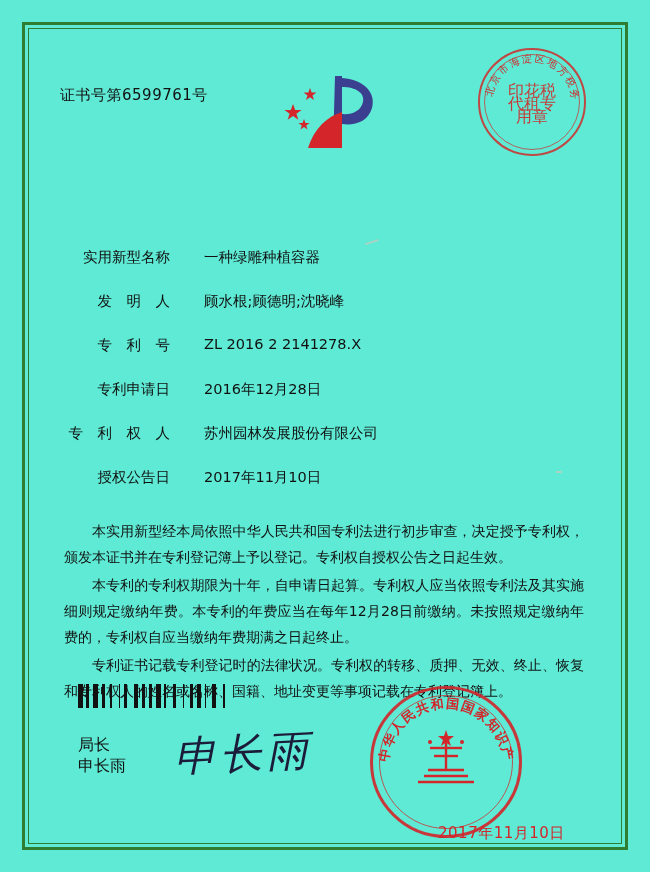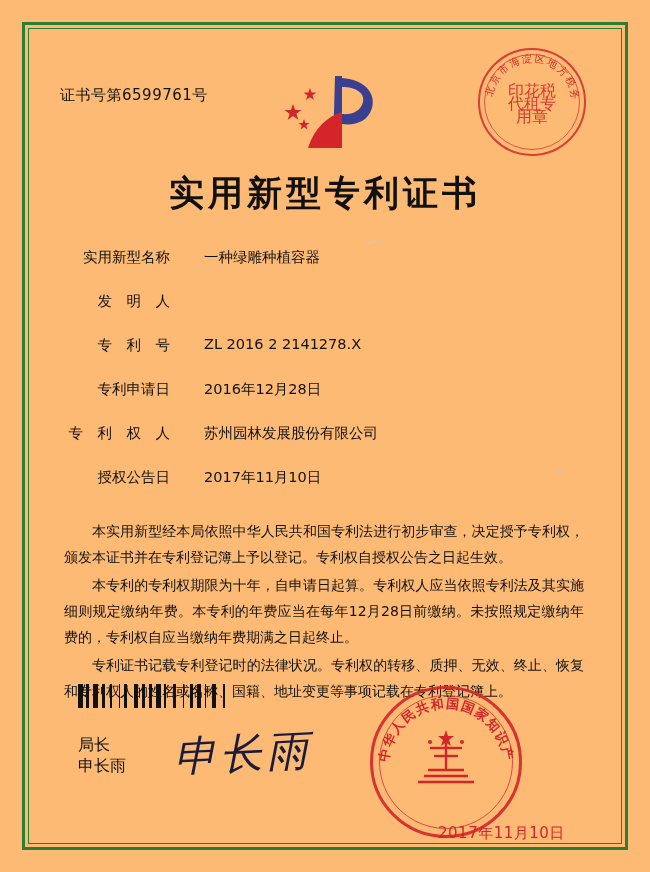--- a/index.html
+++ b/index.html
@@ -11,21 +11,21 @@
     width: 650px;
     height: 872px;
     font-family: "Liberation Serif", serif;
     color: #1a1a1a;
     overflow: hidden;
   }
   .page {
     position: relative;
     width: 650px;
     height: 872px;
-    background: #fdba74;
+    background: #5eead4;
     overflow: hidden;
   }
   
   .frame-outer {
     position: absolute;
     left: 22px;
     top: 22px;
     right: 22px;
     bottom: 22px;
     border: 3px solid #2e7d32;
@@ -312,29 +312,29 @@
         <defs>
           <path id="tsArc" d="M 14 54 A 40 40 0 1 1 94 54"></path>
         </defs>
         <text font-size="10" fill="#d02a2a" font-family="DejaVu Sans, sans-serif" letter-spacing="2">
           <textPath href="#tsArc" startOffset="4%">北京市海淀区地方税务局</textPath>
         </text>
       </svg>
       <div class="center-text">印花税<br>代租专用章</div>
     </div>
 
-    <div class="title">实用新型专利证书</div>
 
     <div class="fields">
       <div class="field-row">
         <div class="field-label">实用新型名称</div>
         <div class="field-value">一种绿雕种植容器</div>
       </div>
       <div class="field-row">
         <div class="field-label">发　明　人</div>
+        <div class="field-value">顾水根;顾德明;沈晓峰</div>
       </div>
       <div class="field-row">
         <div class="field-label">专　利　号</div>
         <div class="field-value">ZL 2016 2 2141278.X</div>
       </div>
       <div class="field-row">
         <div class="field-label">专利申请日</div>
         <div class="field-value">2016年12月28日</div>
       </div>
       <div class="field-row">

